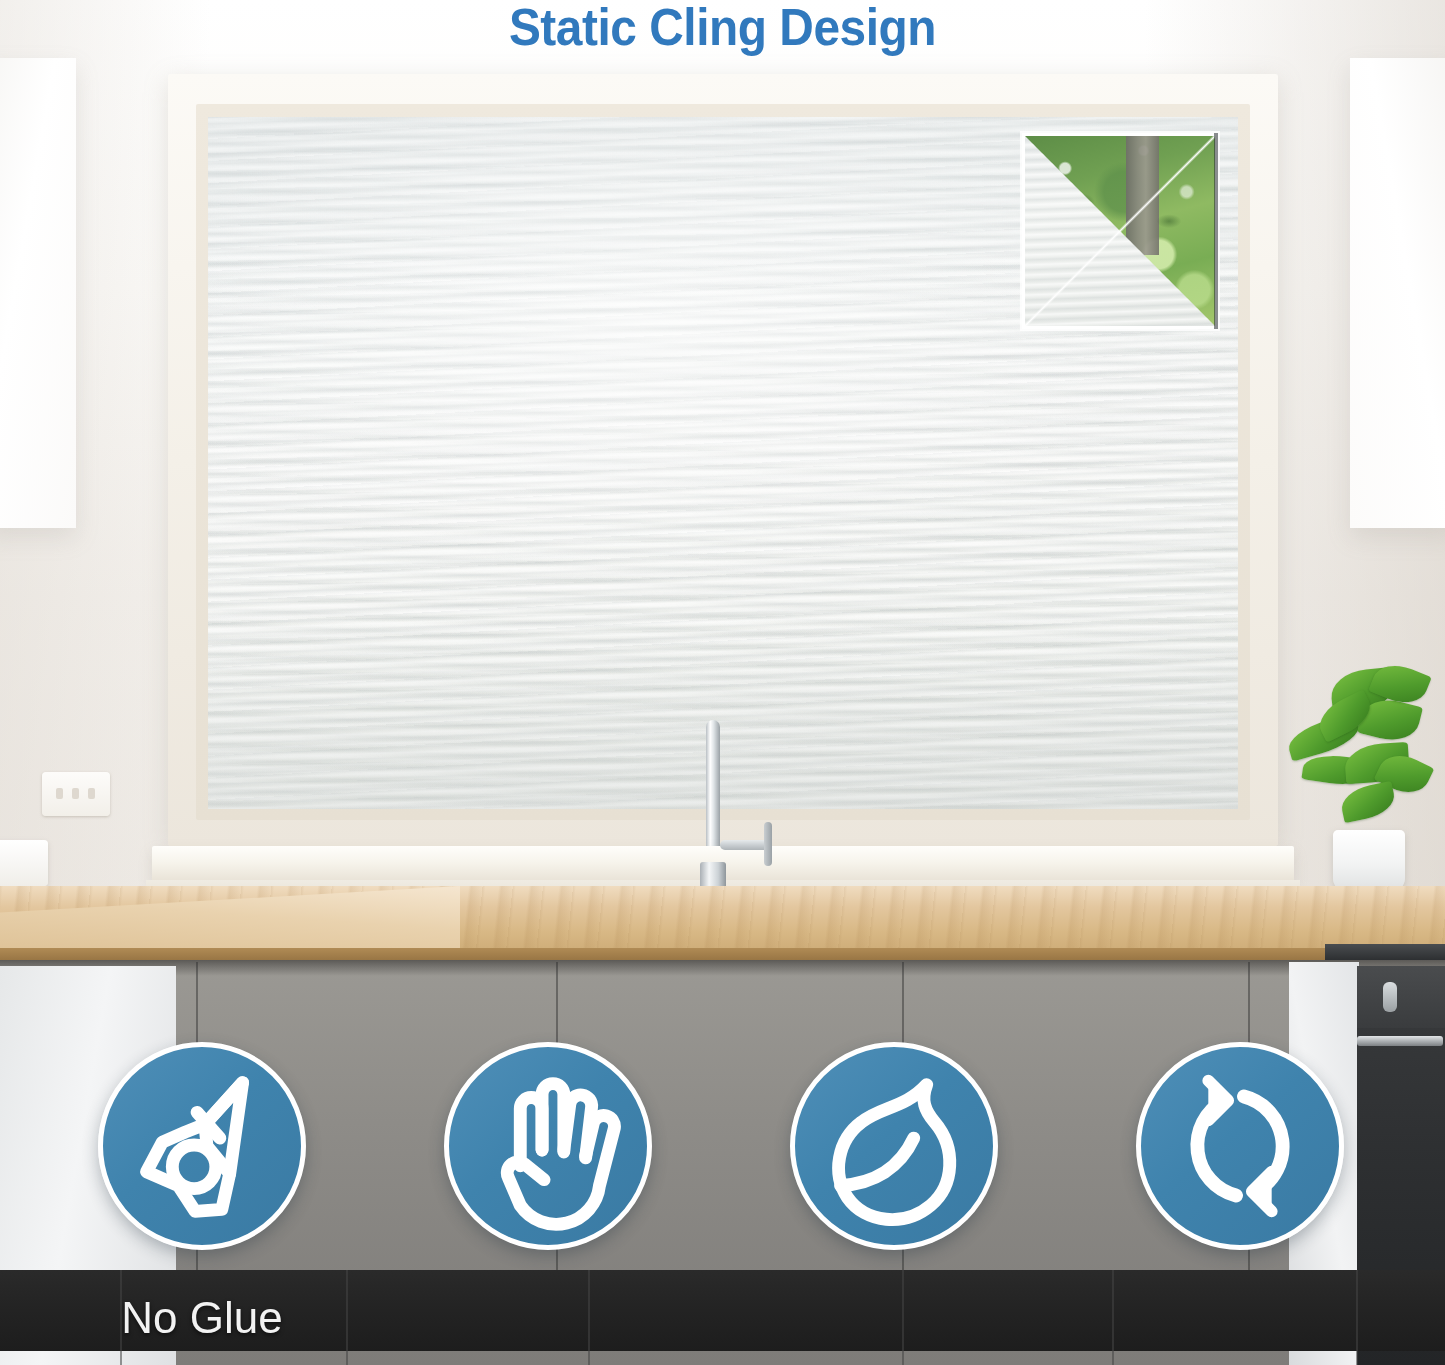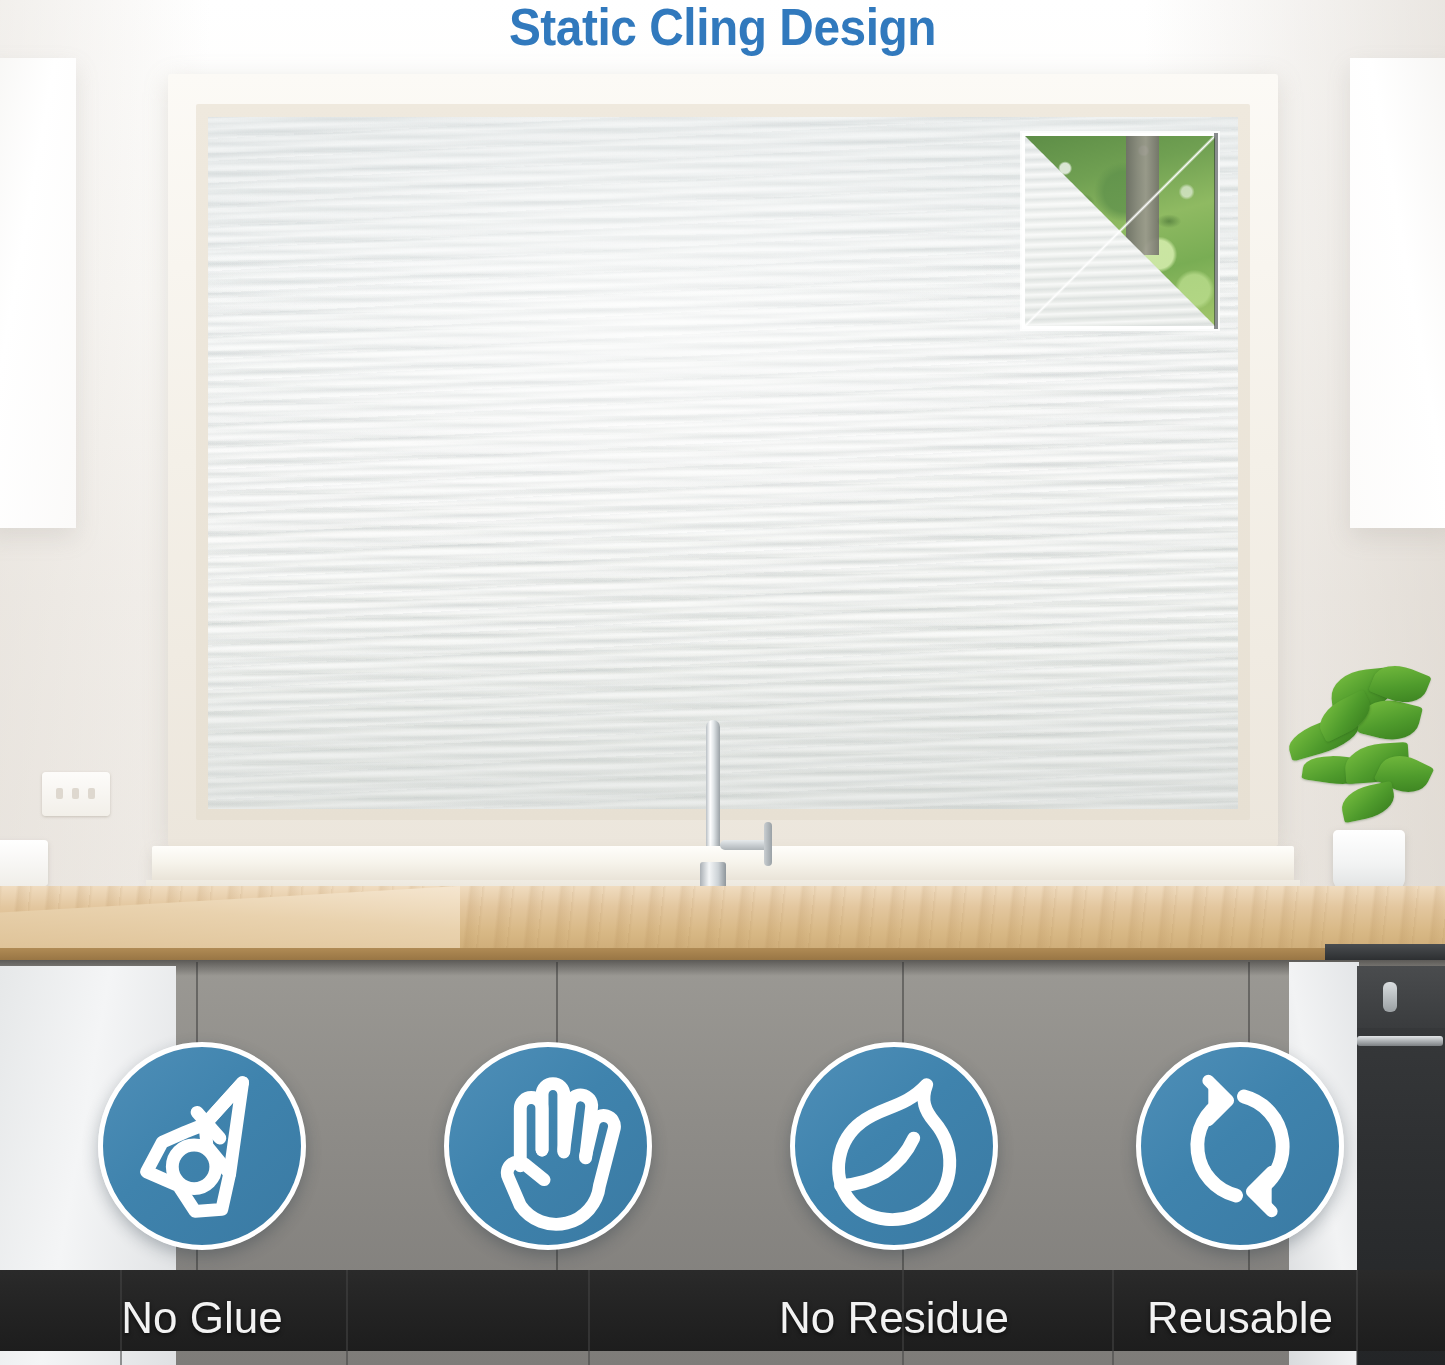--- a/index.html
+++ b/index.html
@@ -483,18 +483,16 @@
     <div class="strip-seam" style="left:120px"></div>
     <div class="strip-seam" style="left:346px"></div>
     <div class="strip-seam" style="left:588px"></div>
     <div class="strip-seam" style="left:902px"></div>
     <div class="strip-seam" style="left:1112px"></div>
     <div class="strip-seam" style="left:1356px"></div>
 
     <div class="strip-label" style="left:94px;width:216px">No Glue</div>
 
 
-    <div class="strip-label" style="left:762px;width:264px">No Residue</div>
-
-    <div class="strip-label" style="left:1126px;width:228px">Reusable</div>
+
   </div>
 
 </div>
 
 </body></html>

